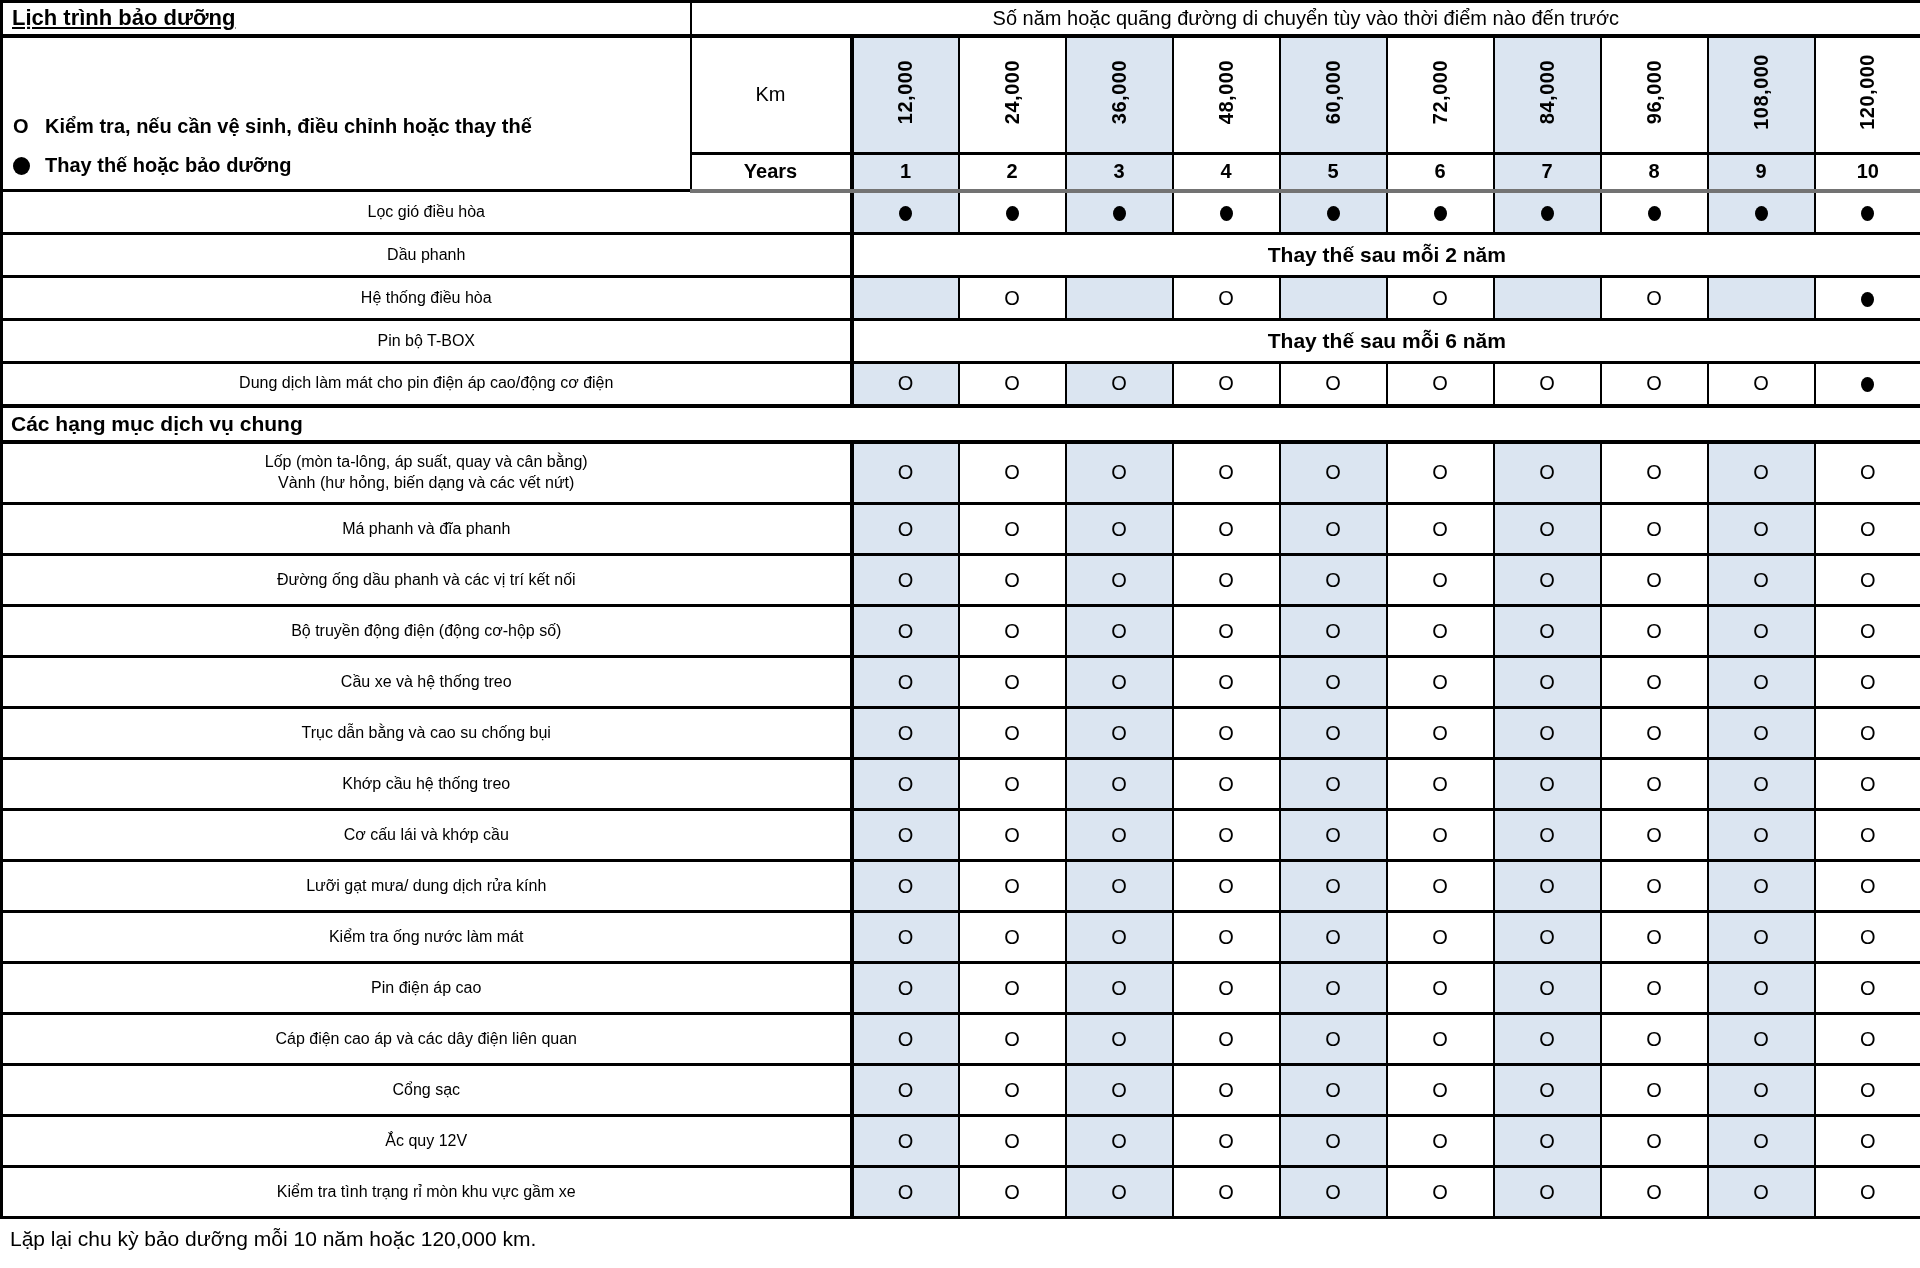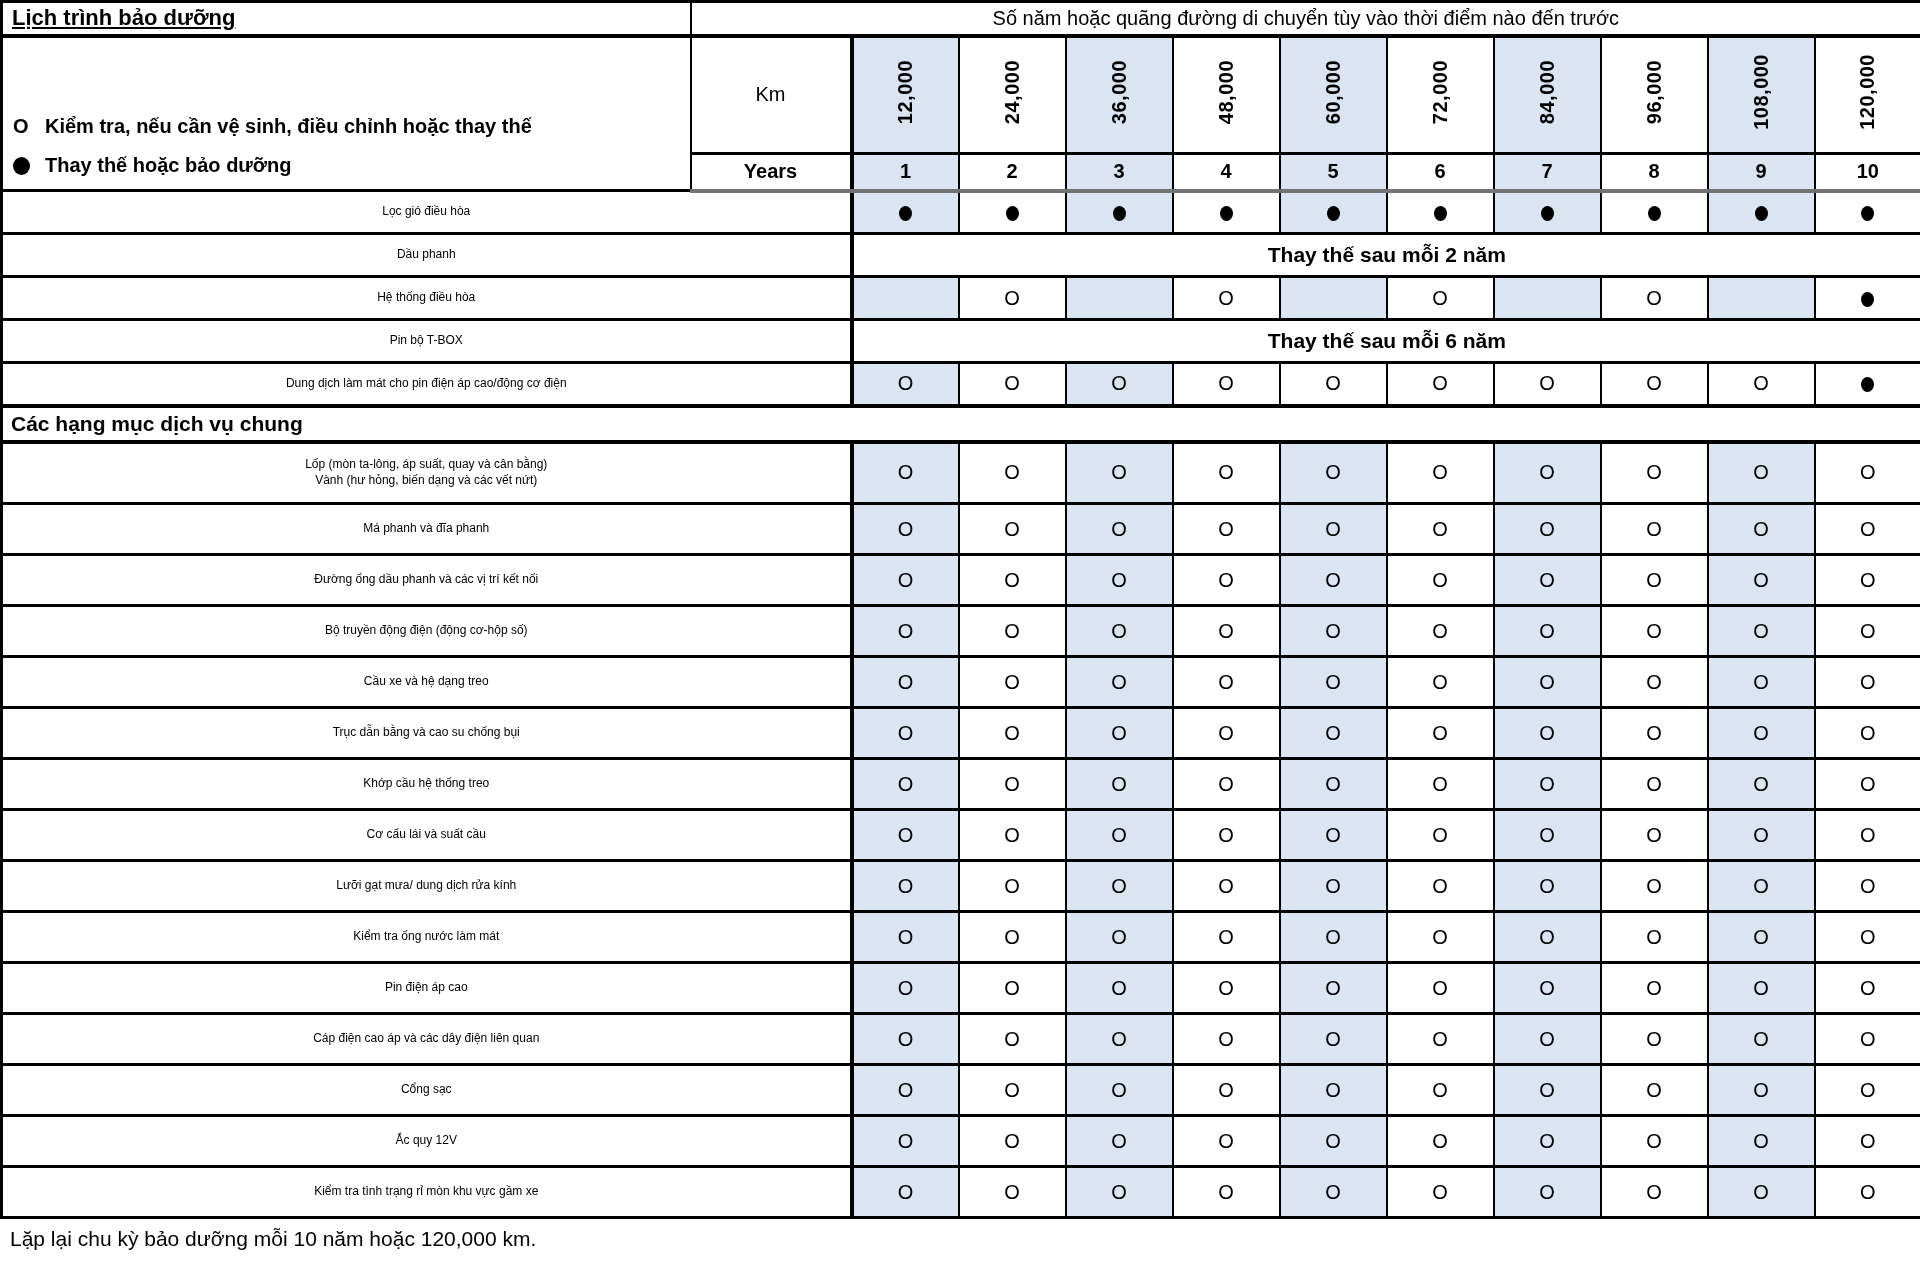--- a/index.html
+++ b/index.html
@@ -14,21 +14,21 @@
   
   td.title-cell{font-weight:bold;text-align:left;padding-left:9px;font-size:22px;border-bottom:4px solid #000;text-decoration:underline;}
   td.span-header{font-size:20px;border-bottom:4px solid #000;}
   td.legend-cell{text-align:left;vertical-align:bottom;padding:0 0 12px 10px;font-weight:bold;font-size:20px;}
   .legend-line{display:flex;align-items:center;margin-top:16px;}
   .legend-sym{display:inline-flex;width:32px;justify-content:flex-start;align-items:center;}
   td.axis-label{font-weight:normal;border-right:4px solid #000;font-size:20px;}
   td.km-value .vert{writing-mode:vertical-rl;transform:rotate(180deg);font-weight:bold;font-size:20px;white-space:nowrap;letter-spacing:.5px;}
   tr.r-years td{border-bottom:4px solid #737373;font-weight:bold;}
   
-  td.row-label{border-right:4px solid #000;font-size:12px;line-height:1.3;}
+  td.row-label{border-right:4px solid #000;font-size:16px;line-height:1.3;}
   td.merged-cell{font-weight:bold;font-size:21px;}
   tr.section-row td{font-weight:bold;text-align:left;padding-left:8px;font-size:21px;border-top:4px solid #000;border-bottom:4px solid #000;}
   .dot{display:inline-block;width:13px;height:15px;border-radius:50%;background:#000;vertical-align:middle;}
   .dot-lg{width:17px;height:18px;margin-right:2px;}
   .footer-note{font-size:21px;text-align:left;padding:8px 0 0 10px;}
 </style>
 </head>
 <body>
 
 <table class="sched">
@@ -190,21 +190,21 @@
         <td class="sh">O</td>
         <td class="">O</td>
         <td class="sh">O</td>
         <td class="">O</td>
         <td class="sh">O</td>
         <td class="">O</td>
         <td class="sh">O</td>
         <td class="">O</td>
       </tr>
       <tr class="normal">
-        <td class="row-label" colspan="2">Cầu xe và hệ dạng treo</td>
+        <td class="row-label" colspan="2">Cầu xe và hệ thống treo</td>
         <td class="sh">O</td>
         <td class="">O</td>
         <td class="sh">O</td>
         <td class="">O</td>
         <td class="sh">O</td>
         <td class="">O</td>
         <td class="sh">O</td>
         <td class="">O</td>
         <td class="sh">O</td>
         <td class="">O</td>
@@ -229,21 +229,21 @@
         <td class="sh">O</td>
         <td class="">O</td>
         <td class="sh">O</td>
         <td class="">O</td>
         <td class="sh">O</td>
         <td class="">O</td>
         <td class="sh">O</td>
         <td class="">O</td>
       </tr>
       <tr class="normal">
-        <td class="row-label" colspan="2">Cơ cấu lái và suất cầu</td>
+        <td class="row-label" colspan="2">Cơ cấu lái và khớp cầu</td>
         <td class="sh">O</td>
         <td class="">O</td>
         <td class="sh">O</td>
         <td class="">O</td>
         <td class="sh">O</td>
         <td class="">O</td>
         <td class="sh">O</td>
         <td class="">O</td>
         <td class="sh">O</td>
         <td class="">O</td>

